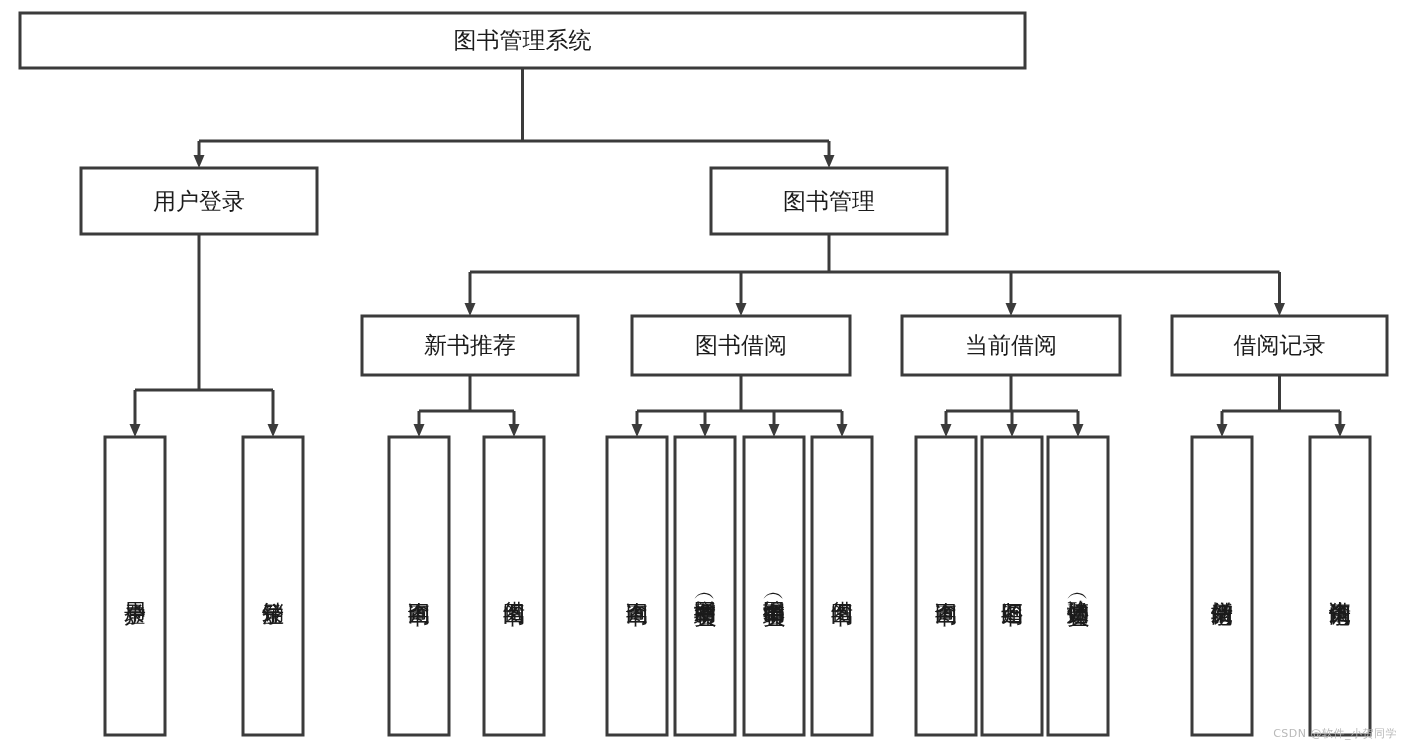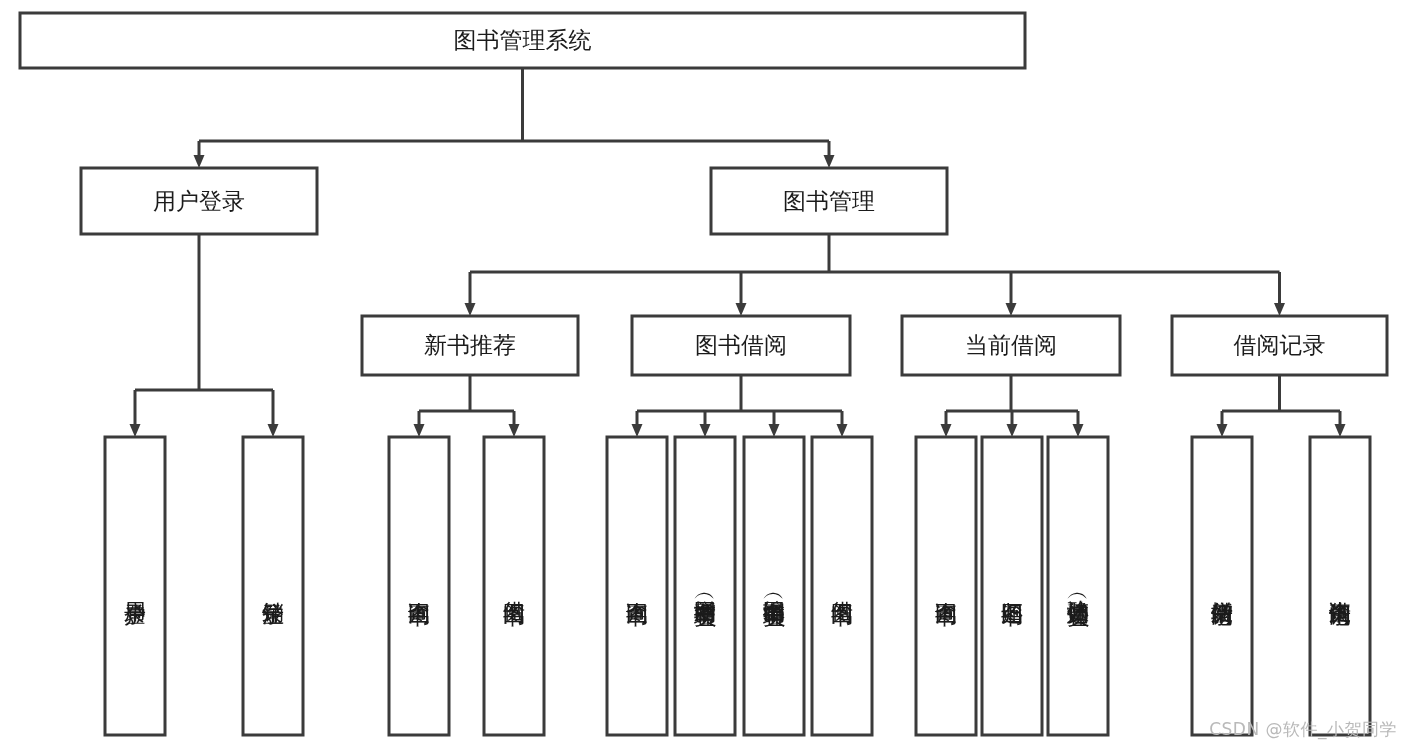--- a/index.html
+++ b/index.html
@@ -63,21 +63,21 @@
     align-items: center;
     justify-content: center;
     white-space: nowrap;
     pointer-events: none;
   }
   .watermark {
     position: absolute;
     right: 8px;
     bottom: 6px;
     font-family: "DejaVu Sans", "Liberation Sans", sans-serif;
-    font-size: 17px;
+    font-size: 11px;
     color: #b9b9b9;
     letter-spacing: 0.5px;
     user-select: none;
   }
 </style>
 </head>
 <body>
 
 <div id="diagram-root">
 

